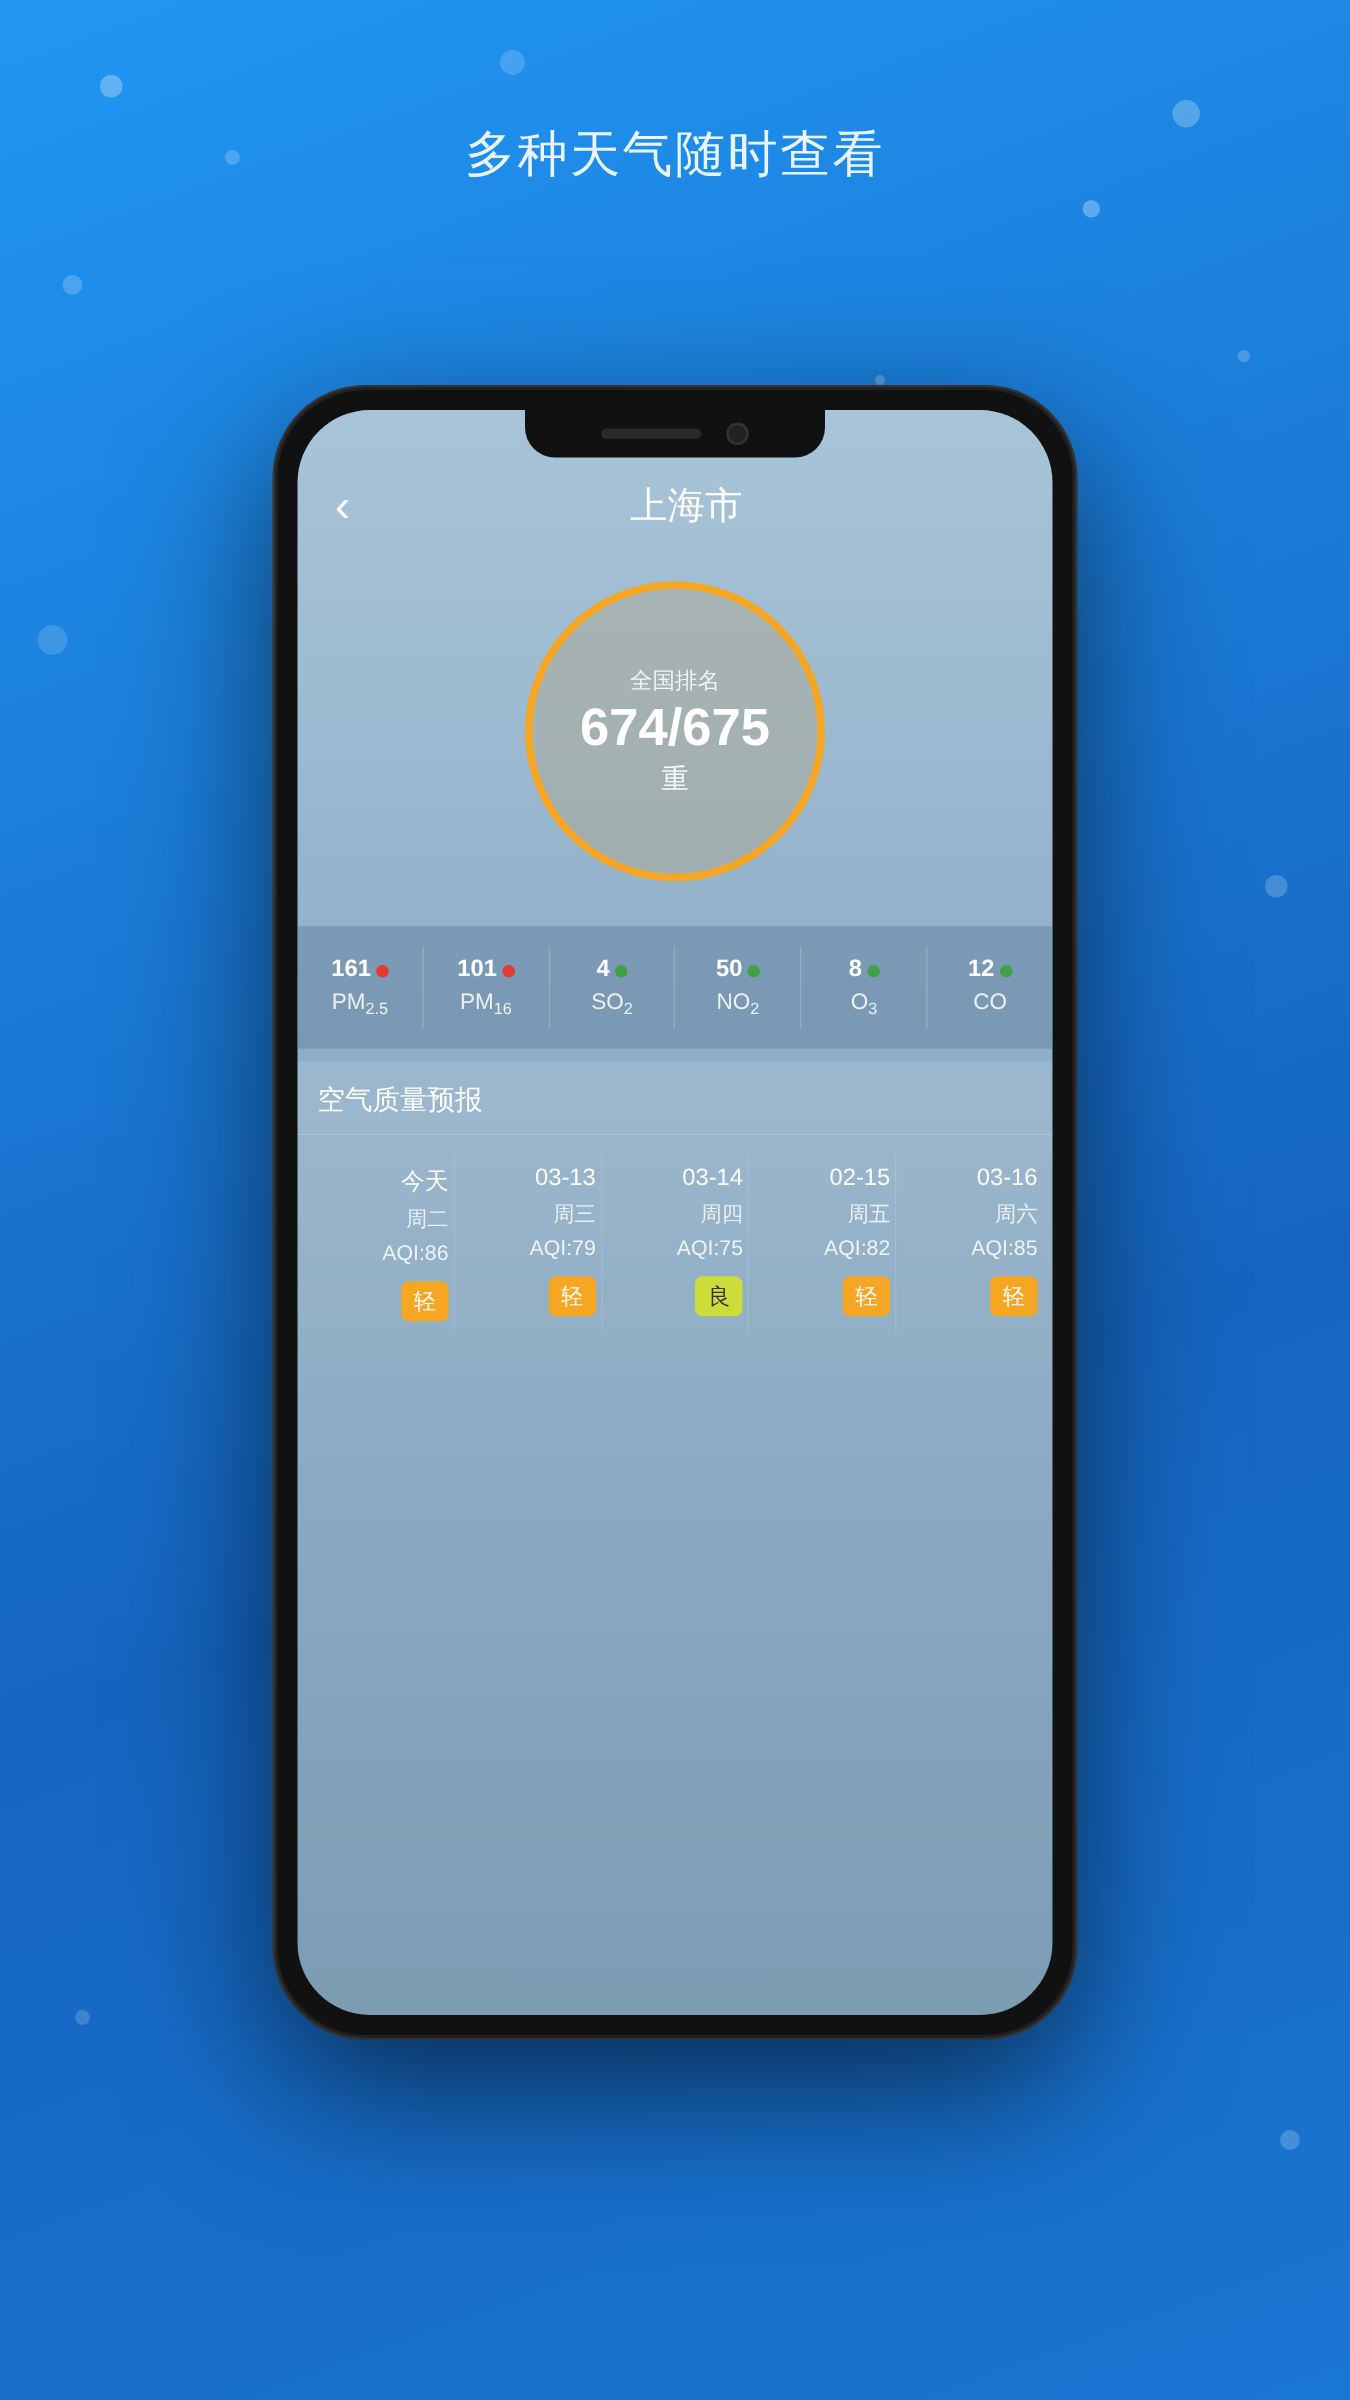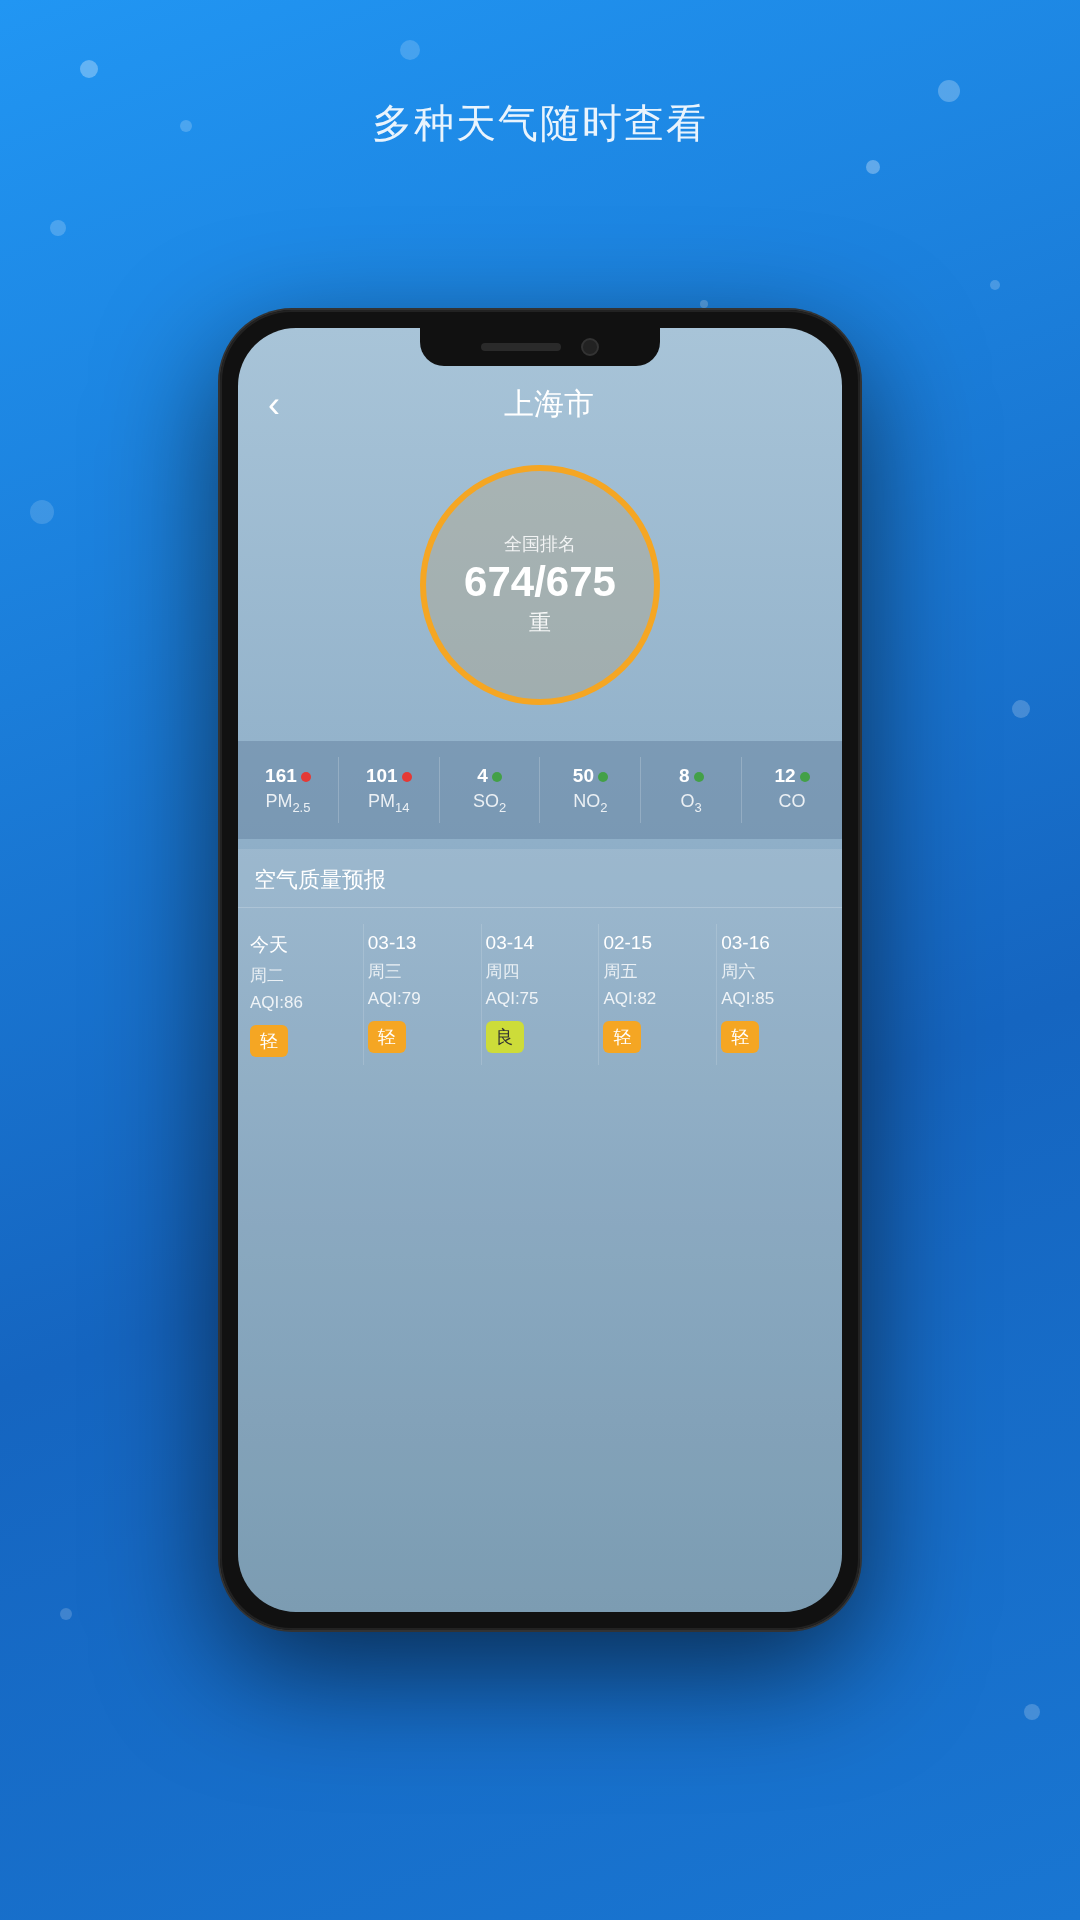--- a/index.html
+++ b/index.html
@@ -228,21 +228,21 @@
       color: #fff;
       padding: 16px 16px 12px;
       border-bottom: 1px solid rgba(255,255,255,0.2);
     }
     .forecast-grid {
       display: flex;
       padding: 16px 8px;
     }
     .forecast-col {
       flex: 1;
-      text-align: left;
+      text-align: right;
       padding: 8px 4px;
       border-right: 1px solid rgba(255,255,255,0.15);
     }
     .forecast-col:last-child { border-right: none; }
     .forecast-date {
       font-size: 19px;
       color: #fff;
       font-weight: 500;
     }
     .forecast-day {
@@ -319,21 +319,21 @@
             <span class="pollutant-value">161</span>
             <div class="pollutant-dot dot-red"></div>
           </div>
           <div class="pollutant-name">PM<sub>2.5</sub></div>
         </div>
         <div class="pollutant-item">
           <div class="pollutant-header">
             <span class="pollutant-value">101</span>
             <div class="pollutant-dot dot-red"></div>
           </div>
-          <div class="pollutant-name">PM<sub>14</sub></div>
+          <div class="pollutant-name">PM<sub>16</sub></div>
         </div>
         <div class="pollutant-item">
           <div class="pollutant-header">
             <span class="pollutant-value">4</span>
             <div class="pollutant-dot dot-green"></div>
           </div>
           <div class="pollutant-name">SO<sub>2</sub></div>
         </div>
         <div class="pollutant-item">
           <div class="pollutant-header">

